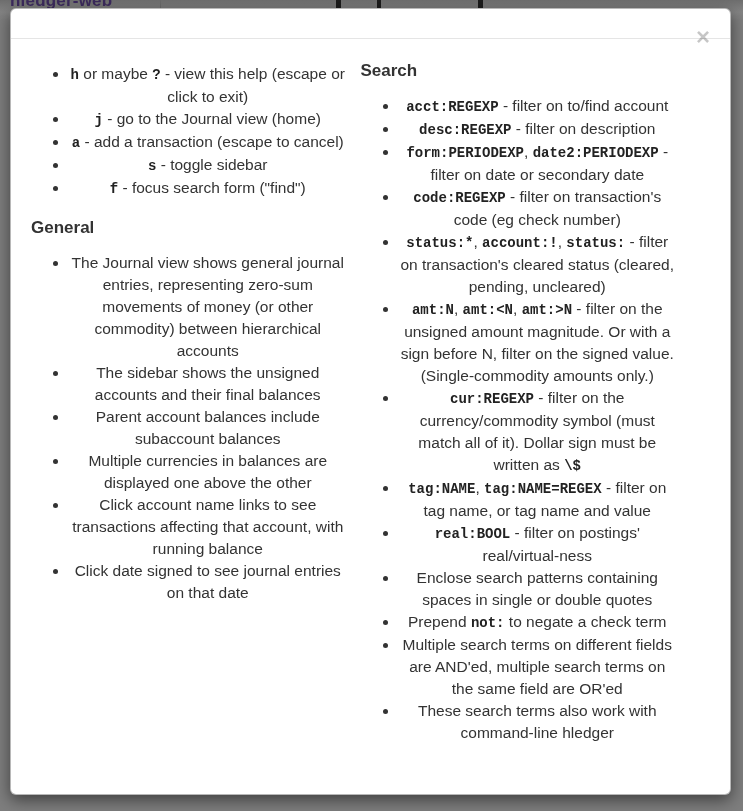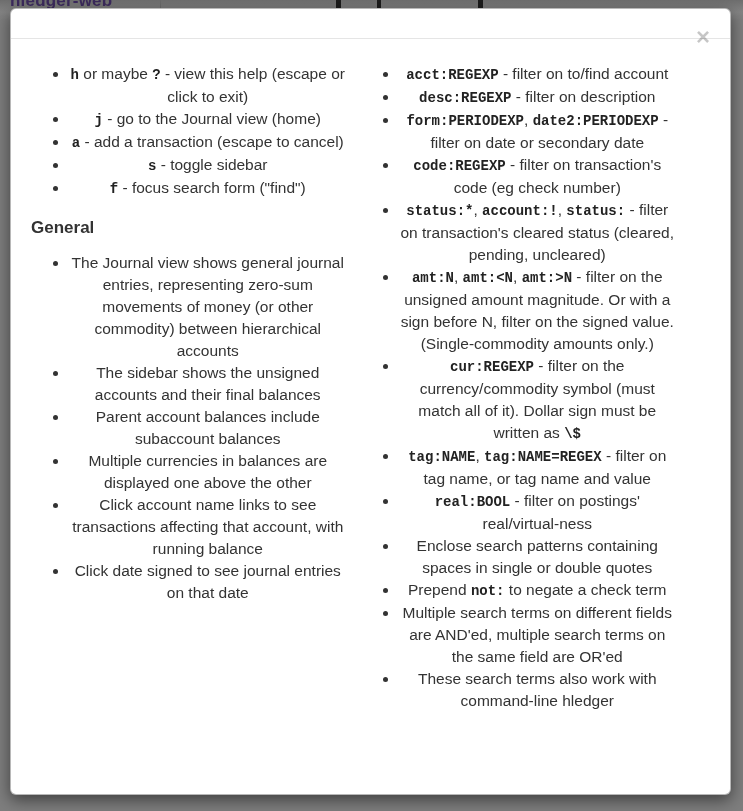--- a/index.html
+++ b/index.html
@@ -80,20 +80,21 @@
             <li><span>The sidebar shows the unsigned accounts and their final balances</span></li>
             <li><span>Parent account balances include subaccount balances</span></li>
             <li><span>Multiple currencies in balances are displayed one above the other</span></li>
             <li><span>Click account name links to see transactions affecting that account, with running balance</span></li>
             <li><span>Click date signed to see journal entries on that date</span></li>
           </ul>
       </section>
     </div>
     <div class="col col-right">
       <section>
+        <h4 class="section-heading">Search</h4>
         <ul class="help-list">
             <li><code>acct:REGEXP</code><span> - filter on to/find account</span></li>
             <li><code>desc:REGEXP</code><span> - filter on description</span></li>
             <li><code>form:PERIODEXP</code><span>, </span><code>date2:PERIODEXP</code><span> - filter on date or secondary date</span></li>
             <li><code>code:REGEXP</code><span> - filter on transaction's code (eg check number)</span></li>
             <li><code>status:*</code><span>, </span><code>account:!</code><span>, </span><code>status:</code><span> - filter on transaction's cleared status (cleared, pending, uncleared)</span></li>
             <li><code>amt:N</code><span>, </span><code>amt:&lt;N</code><span>, </span><code>amt:&gt;N</code><span> - filter on the unsigned amount magnitude. Or with a sign before N, filter on the signed value. (Single-commodity amounts only.)</span></li>
             <li><code>cur:REGEXP</code><span> - filter on the currency/commodity symbol (must match all of it). Dollar sign must be written as </span><code>\$</code></li>
             <li><code>tag:NAME</code><span>, </span><code>tag:NAME=REGEX</code><span> - filter on tag name, or tag name and value</span></li>
             <li><code>real:BOOL</code><span> - filter on postings' real/virtual-ness</span></li>

